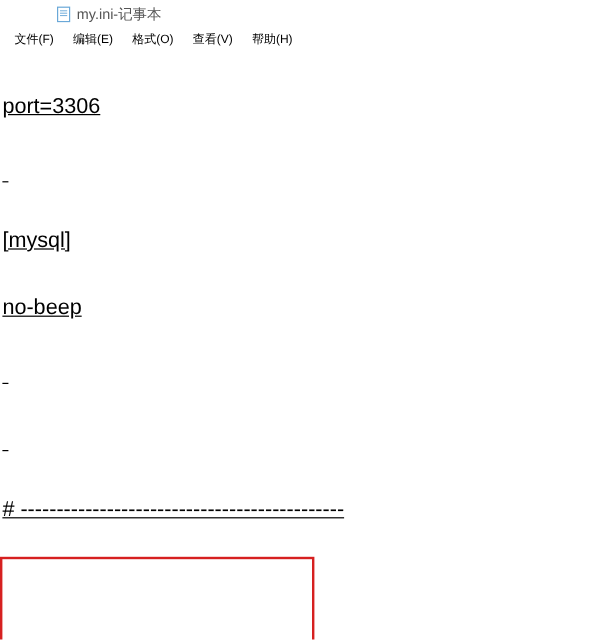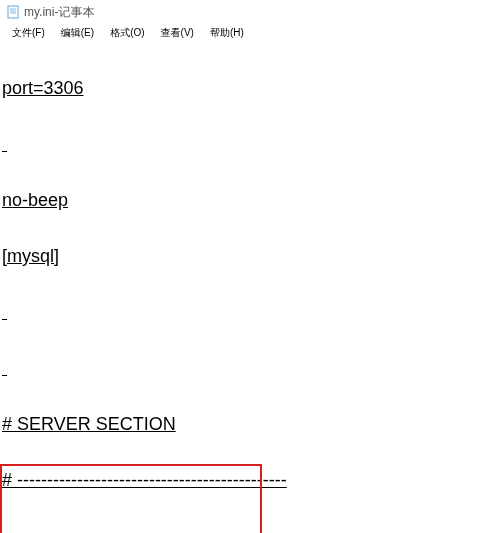--- a/index.html
+++ b/index.html
@@ -14,20 +14,21 @@
       height: 533px;
       overflow: hidden;
     }
     .titlebar {
       display: flex;
       align-items: center;
       padding: 4px 6px;
       height: 24px;
       font-size: 12px;
       color: #555;
+      margin-left: 40px;
     }
     .titlebar .icon {
       width: 14px;
       height: 14px;
       margin-right: 4px;
       display: inline-flex;
       align-items: center;
       justify-content: center;
     }
     .menubar {
@@ -82,25 +83,24 @@
   <span class="menu-item">文件(F)</span>
   <span class="menu-item">编辑(E)</span>
   <span class="menu-item">格式(O)</span>
   <span class="menu-item">查看(V)</span>
   <span class="menu-item">帮助(H)</span>
 </div>
 
 <div class="content">
 <div class="line">port=3306</div>
 <div class="line">&nbsp;</div>
+<div class="line">[mysql]</div>
 <div class="line">no-beep</div>
-<div class="line">[mysql]</div>
 <div class="line">&nbsp;</div>
 <div class="line">&nbsp;</div>
-<div class="line"># SERVER SECTION</div>
 <div class="line"># ---------------------------------------------</div>
 
 
 
 
 
 
 
 
 

